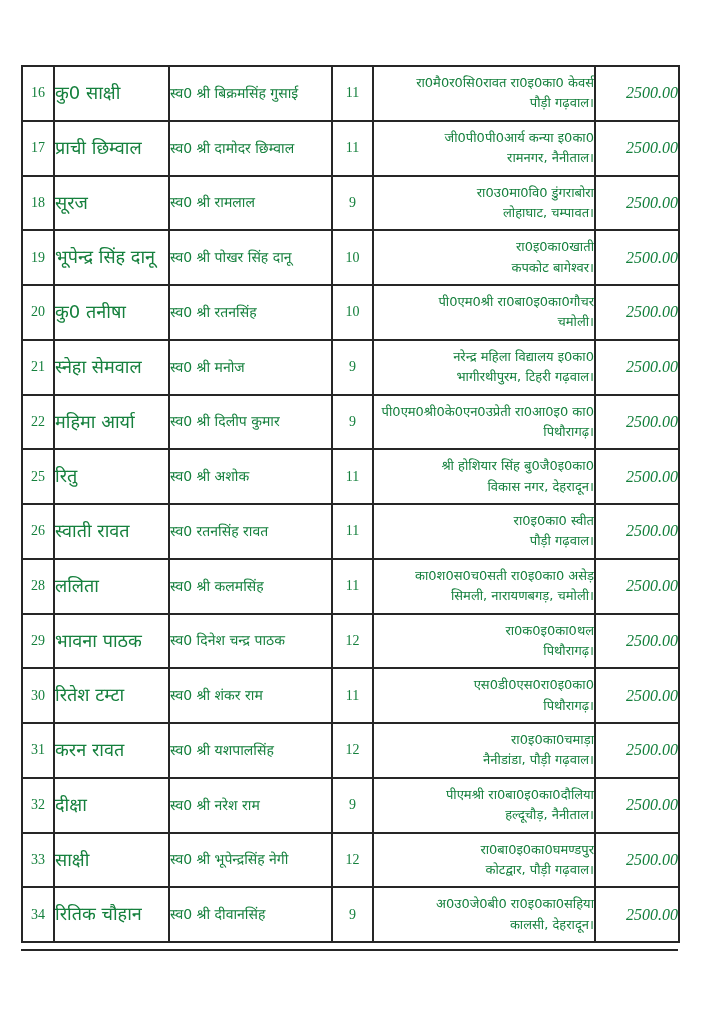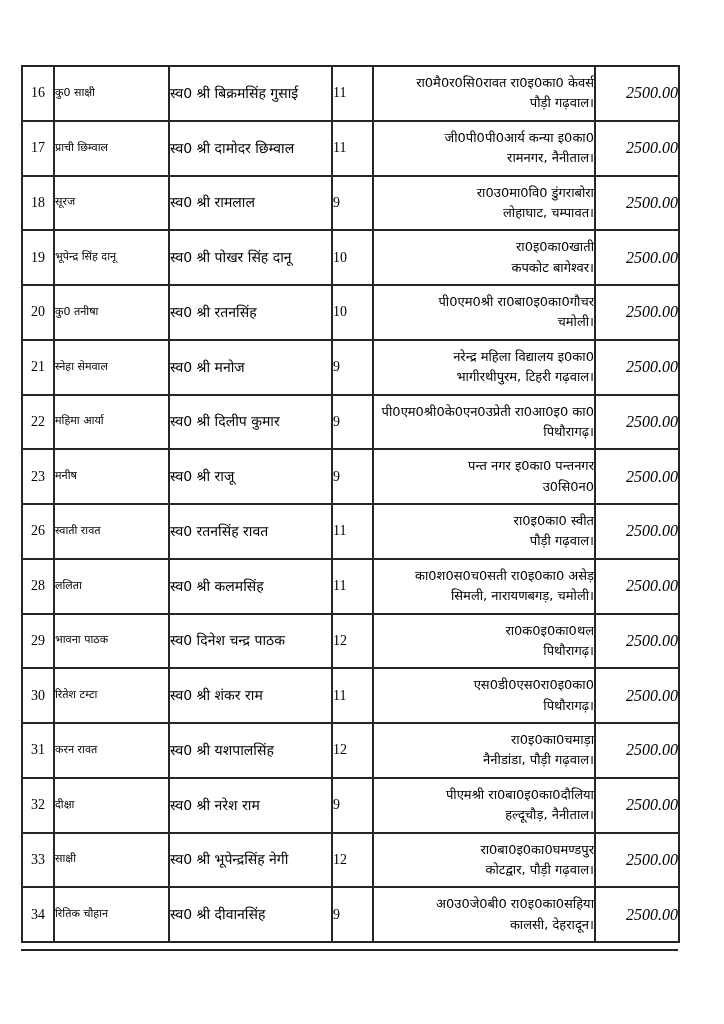--- a/index.html
+++ b/index.html
@@ -7,21 +7,21 @@
     padding: 0;
     background: #ffffff;
   }
   .page {
     position: relative;
     width: 724px;
     height: 1024px;
     background: #ffffff;
     overflow: hidden;
     font-family: "DejaVu Sans", sans-serif;
-    color: #000000;
+    color: #15803d;
   }
   table.grant-table {
     position: absolute;
     left: 21px;
     top: 65px;
     width: 657px;
     height: 878px;
     border-collapse: collapse;
     table-layout: fixed;
   }
@@ -38,31 +38,31 @@
   col.c-school { width: 222px; }
   col.c-amount { width: 84px; }
 
   td.sn {
     text-align: center;
     font-family: "Liberation Serif", serif;
     font-size: 14px;
   }
   td.name {
     padding: 2px 3px 2px 5px;
-    font-size: 11px;
+    font-size: 18px;
     line-height: 1.35;
   }
   td.father {
     padding: 2px 3px 2px 5px;
     font-size: 14px;
     line-height: 1.5;
     margin-left: 37px;
   }
   td.klass {
-    text-align: left;
+    text-align: center;
     font-family: "Liberation Serif", serif;
     font-size: 14px;
     margin-left: 16px;
   }
   td.school {
     padding: 1px 2px 1px 5px;
     font-size: 13px;
     text-align: right;
   }
   .school-line {
@@ -176,33 +176,33 @@
     <td class="name">महिमा आर्या</td>
     <td class="father">स्व0 श्री दिलीप कुमार</td>
     <td class="klass">9</td>
     <td class="school">
       <div class="school-line">पी0एम0श्री0के0एन0उप्रेती रा0आ0इ0 का0</div>
       <div class="school-line">पिथौरागढ़।</div>
     </td>
     <td class="amount">2500.00</td>
   </tr>
 
-  <tr class="grant-row">
-    <td class="sn">23</td>
-    <td class="name">मनीष</td>
-    <td class="father">स्व0 श्री राजू</td>
-    <td class="klass">9</td>
-    <td class="school">
-      <div class="school-line">पन्त नगर इ0का0 पन्तनगर</div>
-      <div class="school-line">उ0सि0न0</div>
-    </td>
-    <td class="amount">2500.00</td>
-  </tr>
-
-
+
+
+  <tr class="grant-row">
+    <td class="sn">25</td>
+    <td class="name">रितु</td>
+    <td class="father">स्व0 श्री अशोक</td>
+    <td class="klass">11</td>
+    <td class="school">
+      <div class="school-line">श्री होशियार सिंह बु0जै0इ0का0</div>
+      <div class="school-line">विकास नगर, देहरादून।</div>
+    </td>
+    <td class="amount">2500.00</td>
+  </tr>
 
   <tr class="grant-row">
     <td class="sn">26</td>
     <td class="name">स्वाती रावत</td>
     <td class="father">स्व0 रतनसिंह रावत</td>
     <td class="klass">11</td>
     <td class="school">
       <div class="school-line">रा0इ0का0 स्वीत</div>
       <div class="school-line">पौड़ी गढ़वाल।</div>
     </td>

